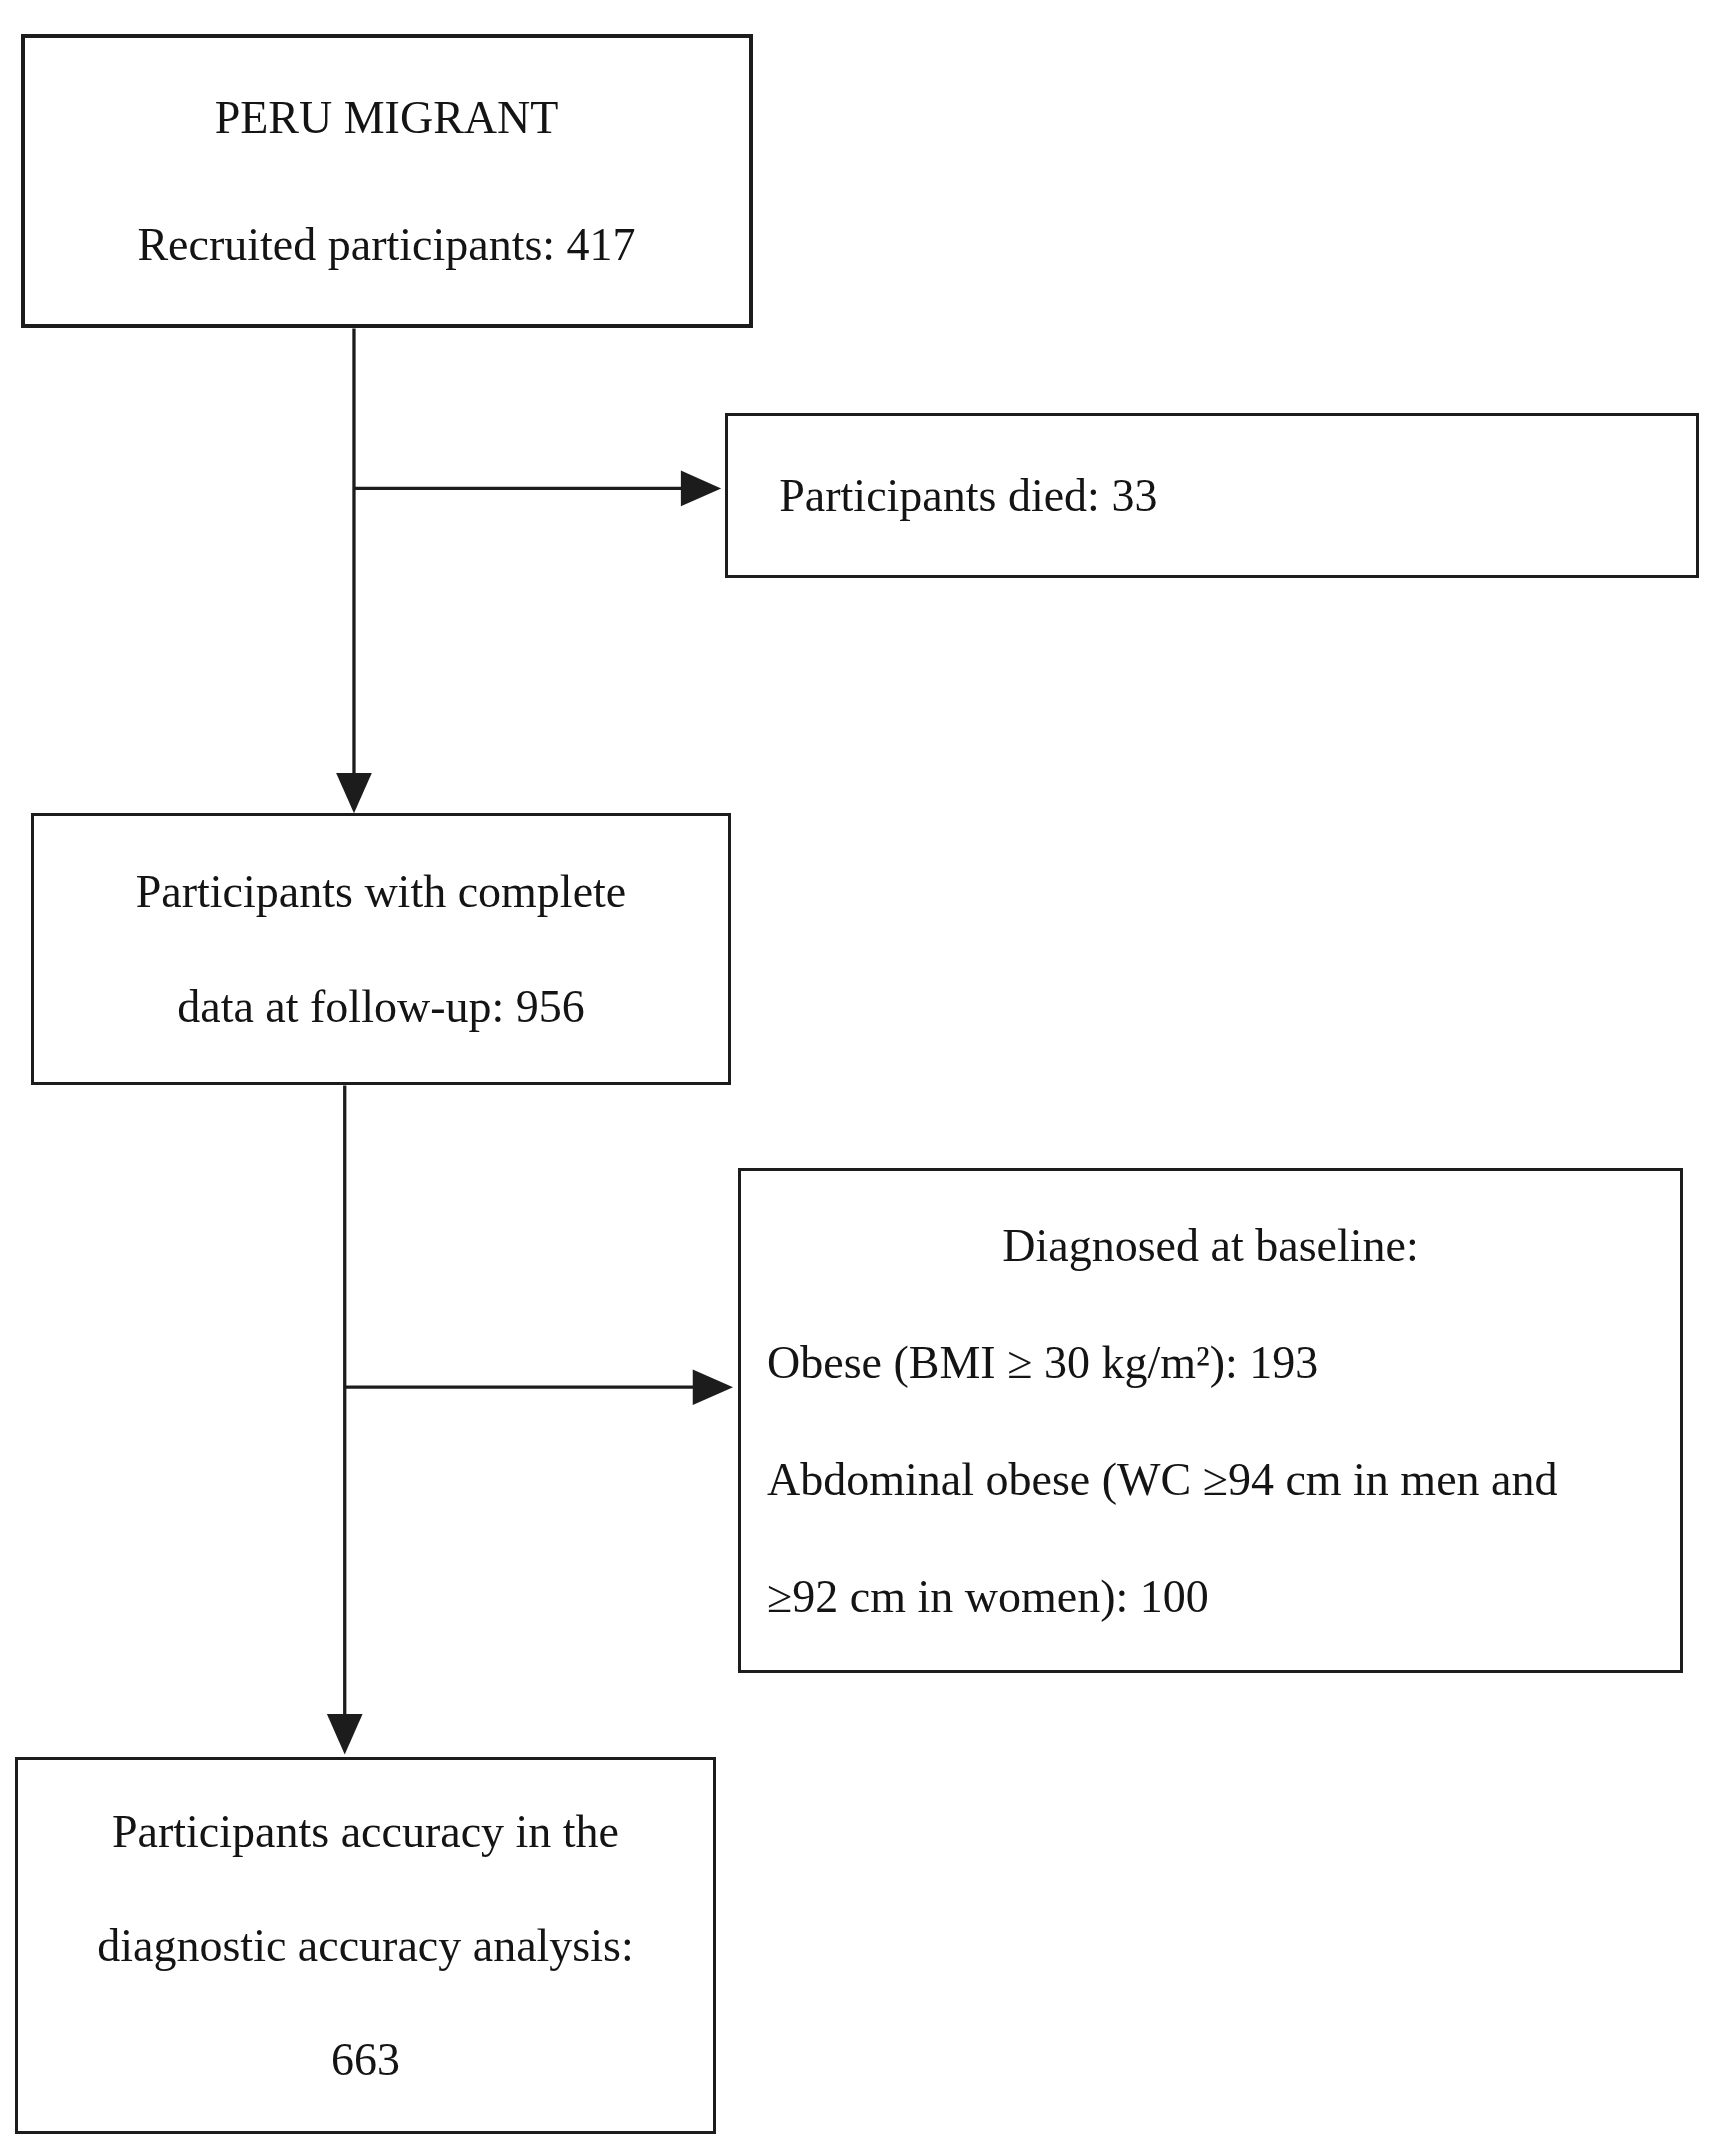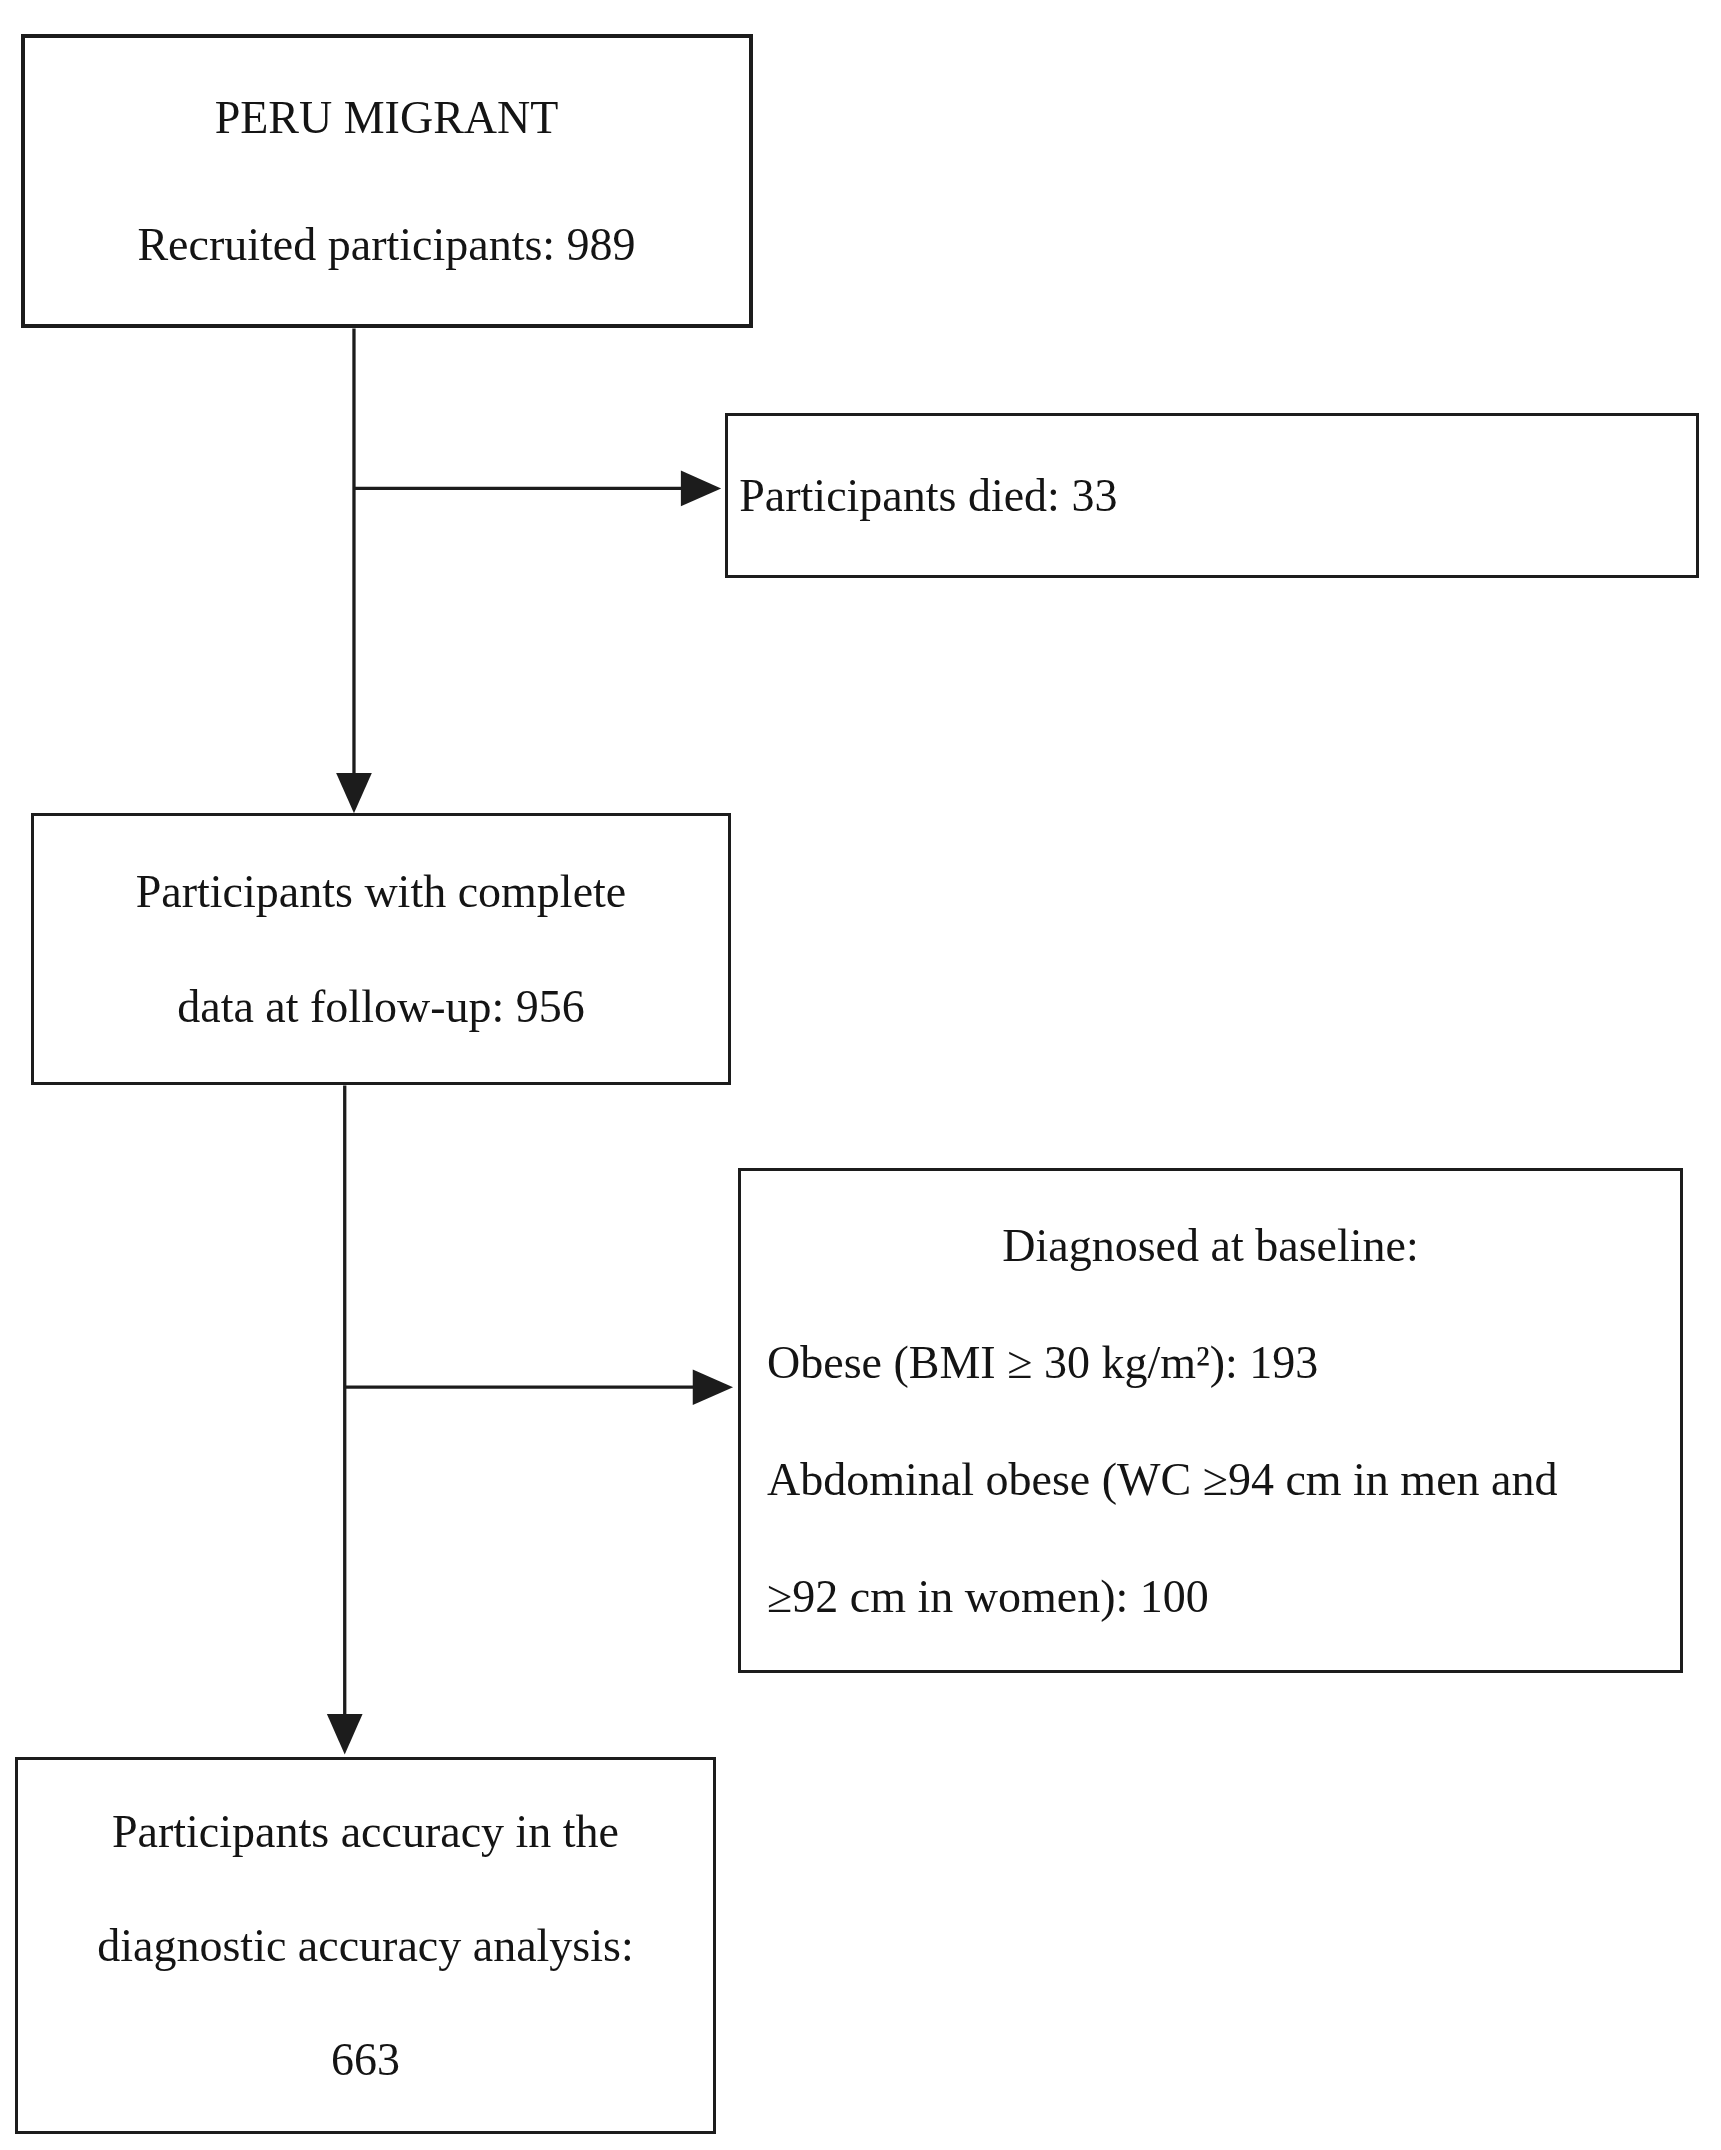--- a/index.html
+++ b/index.html
@@ -37,21 +37,21 @@
     font-size: 46px;
     line-height: 119px;
     white-space: nowrap;
     width: 100%;
     text-align: center;
   }
   
   .box-recruited { left: 20.5px; top: 34px; width: 732px; height: 294px; border-width: 4px; }
   .box-recruited .line { line-height: 127px; }
   
-  .box-died { left: 725px; top: 413px; width: 974px; height: 165px; }
+  .box-died { left: 725px; top: 413px; width: 974px; height: 165px; padding-left: 40px; }
   .box-died .line { text-align: left; padding-left: 22.5px; }
   
   .box-complete { left: 31px; top: 813px; width: 700px; height: 272px; }
   .box-complete .line { line-height: 115px; }
   
   .box-baseline { left: 738px; top: 1150px; width: 945px; height: 505px; margin-top: 18px; }
   .box-baseline .line { line-height: 117px; }
   .box-baseline .line.left { text-align: left; padding-left: 26px; box-sizing: border-box; }
   
   .box-included { left: 15px; top: 1757px; width: 701px; height: 377px; }
@@ -72,21 +72,21 @@
 
     <line x1="522" y1="1643" x2="522" y2="2600" stroke="#1c1c1c" stroke-width="5"></line>
     <polygon points="522,2656 495,2595 549,2595" fill="#1c1c1c"></polygon>
 
     <line x1="522" y1="2100" x2="1052" y2="2100" stroke="#1c1c1c" stroke-width="5"></line>
     <polygon points="1110,2100 1049,2073 1049,2127" fill="#1c1c1c"></polygon>
   </svg>
 
   <div class="box box-recruited">
     <div class="line">PERU MIGRANT</div>
-    <div class="line">Recruited participants: 989</div>
+    <div class="line">Recruited participants: 417</div>
   </div>
 
   <div class="box box-died">
     <div class="line">Participants died: 33</div>
   </div>
 
   <div class="box box-complete">
     <div class="line">Participants with complete</div>
     <div class="line">data at follow-up: 956</div>
   </div>

